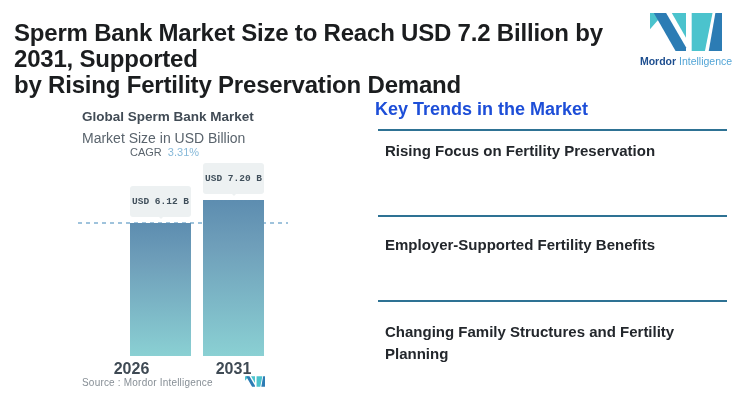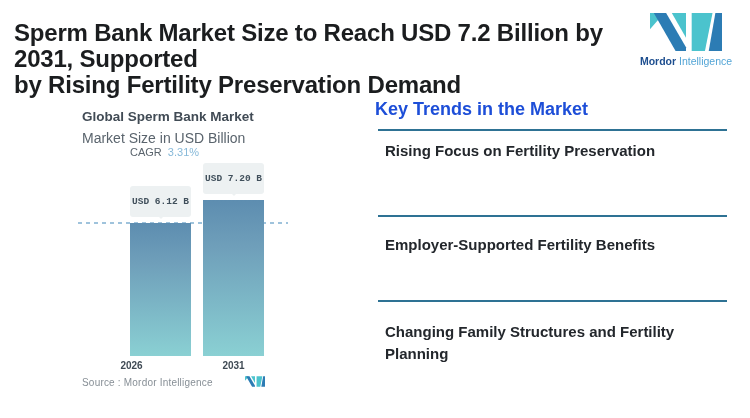--- a/index.html
+++ b/index.html
@@ -44,21 +44,21 @@
   .value-pill::after {
     content:""; position:absolute; left:50%; bottom:-6px; transform:translateX(-50%);
     border:4px solid transparent; border-top-color:#edf1f2;
   }
   .bar {
     width:61px; height:100px;
     background:linear-gradient(180deg,#5d8db0 0%, #6f9fba 30%, #8ad0d3 100%);
   }
   .year-label {
     position:absolute; top:360px; width:61px; text-align:center;
-    font-size:10px; font-weight:700; color:#3f4a54;
+    font-size:16px; font-weight:700; color:#3f4a54;
   }
   .year-label.y-0 { left:101px; }
   .year-label.y-1 { left:203px; }
   .source-note { position:absolute; left:82px; top:377px; font-size:10px; color:#878f96; letter-spacing:0.2px; }
   .mini-mark { position:absolute; left:245px; top:376px; }
 
   
   .trends-heading { position:absolute; left:375px; top:99px; font-size:18px; font-weight:700; color:#1d4ed8; }
   .divider { position:absolute; left:378px; width:349px; height:2px; background:#2e7294; }
   .divider.d-0 { top:129px; }

